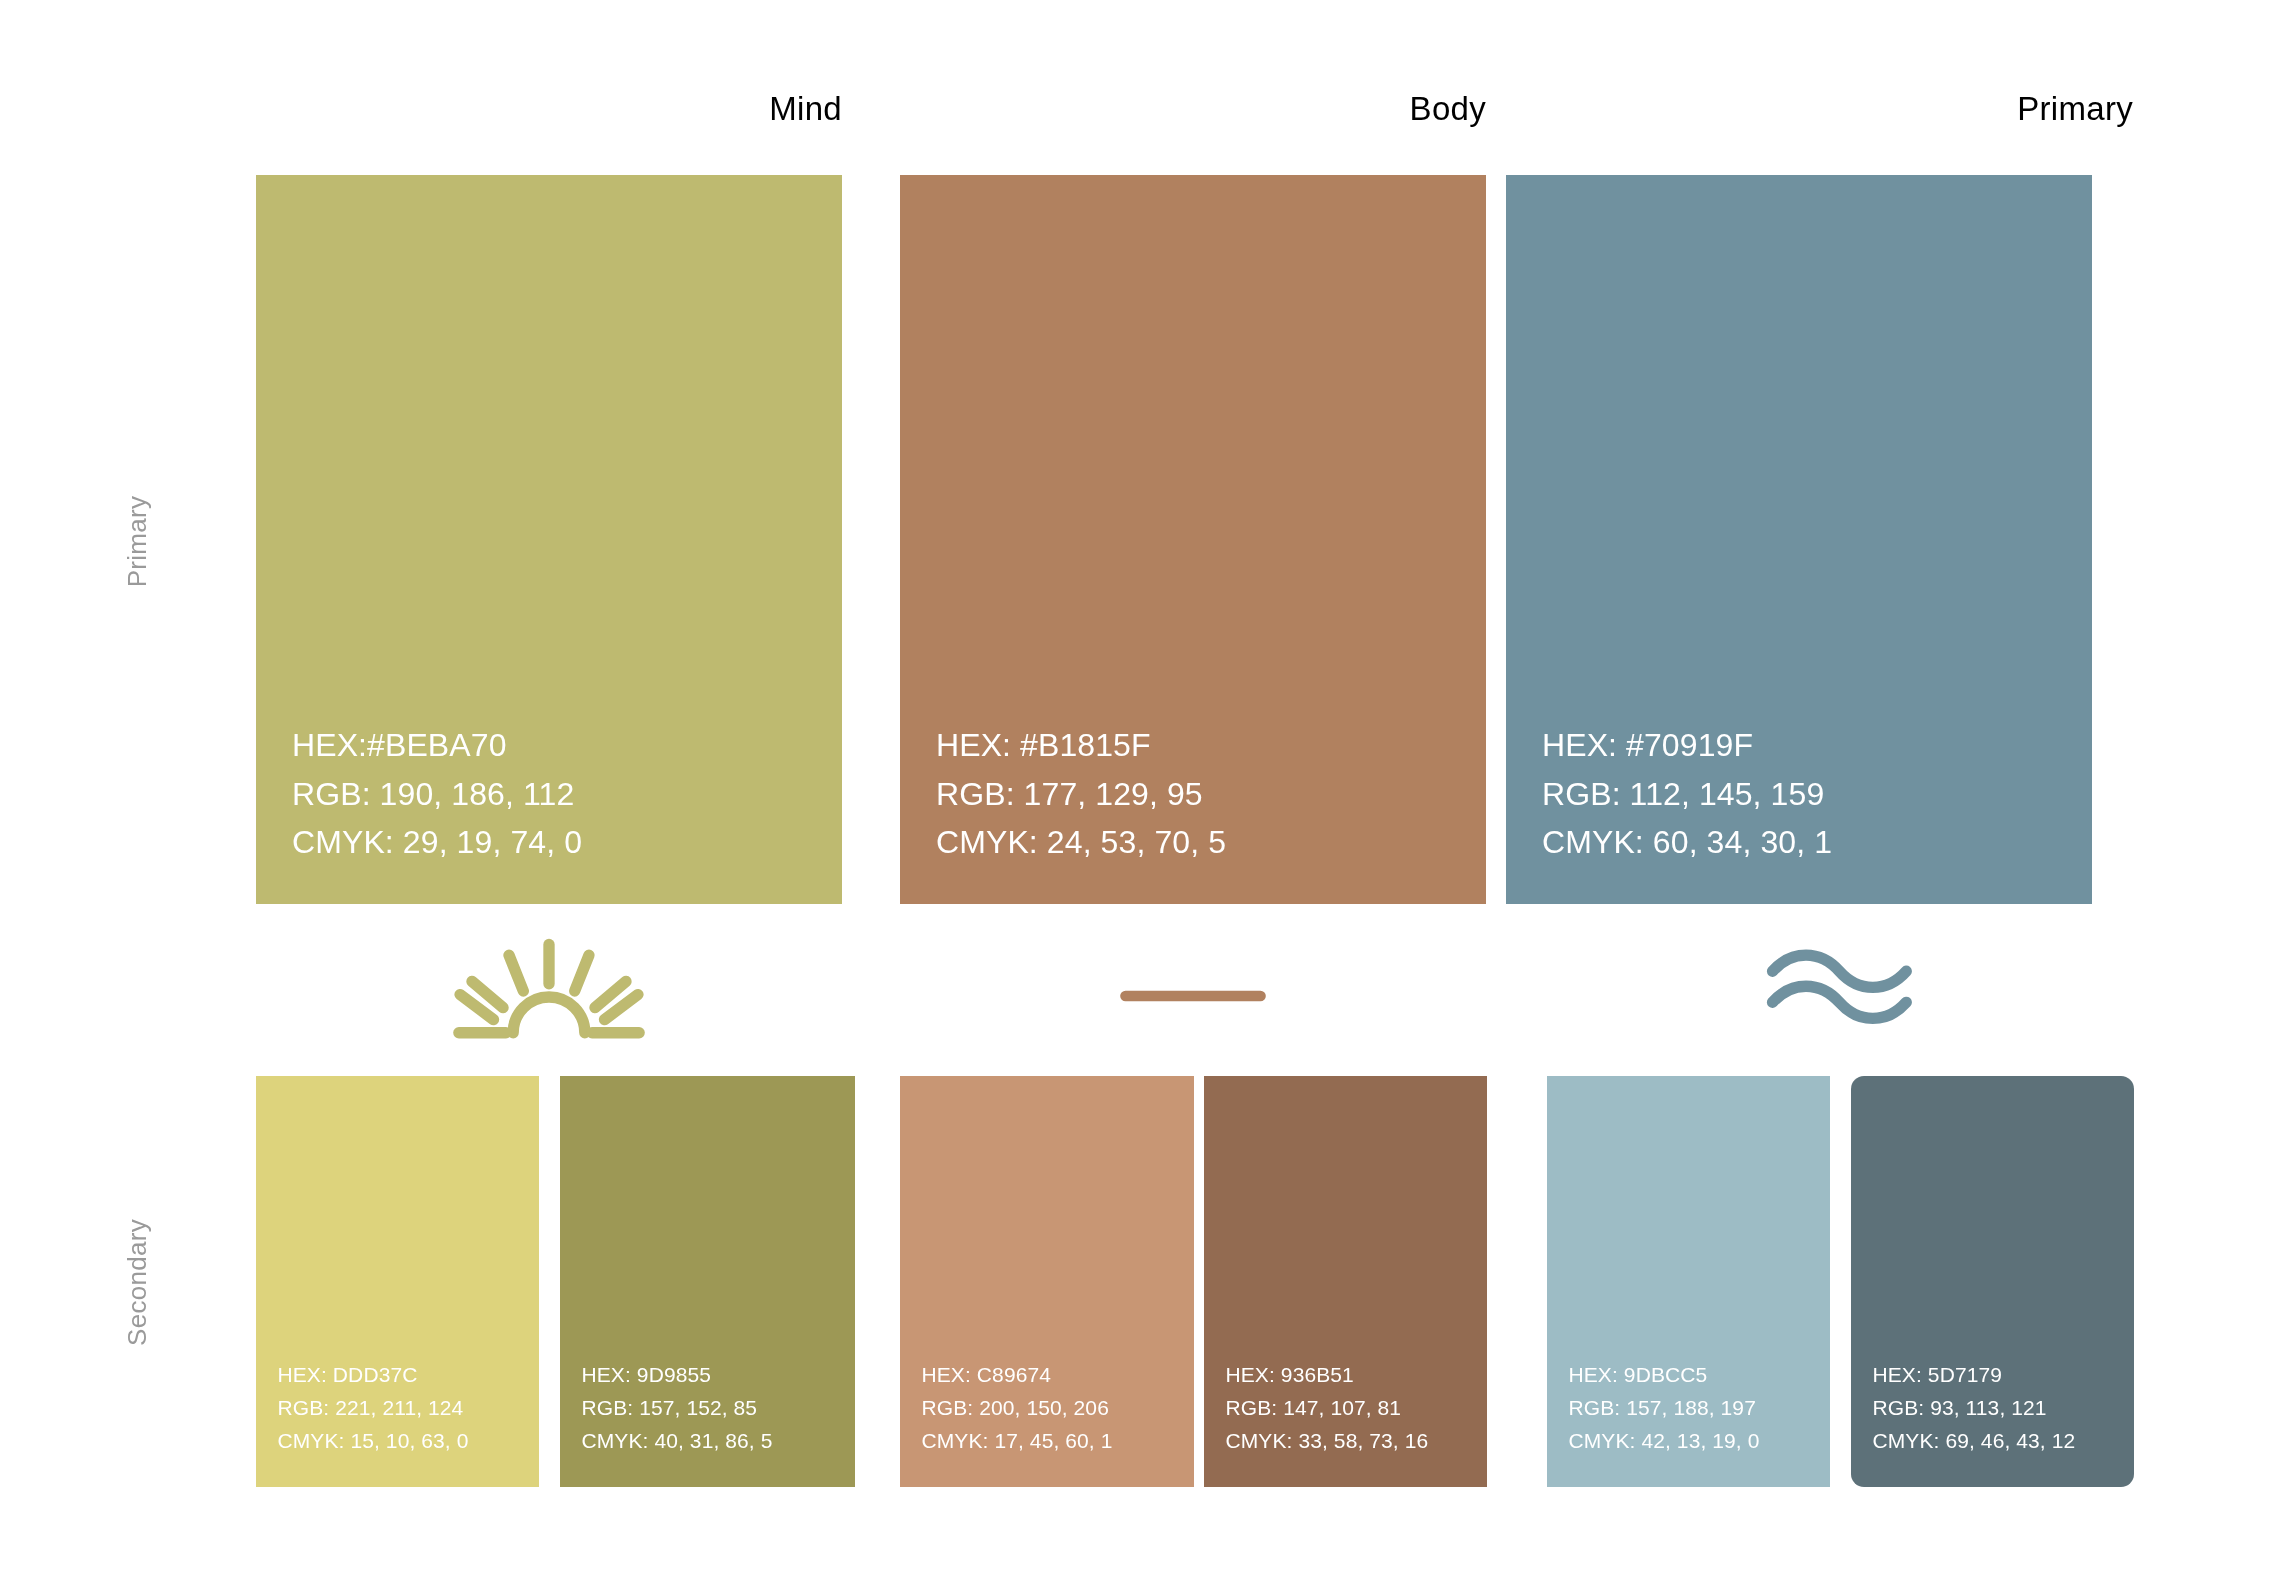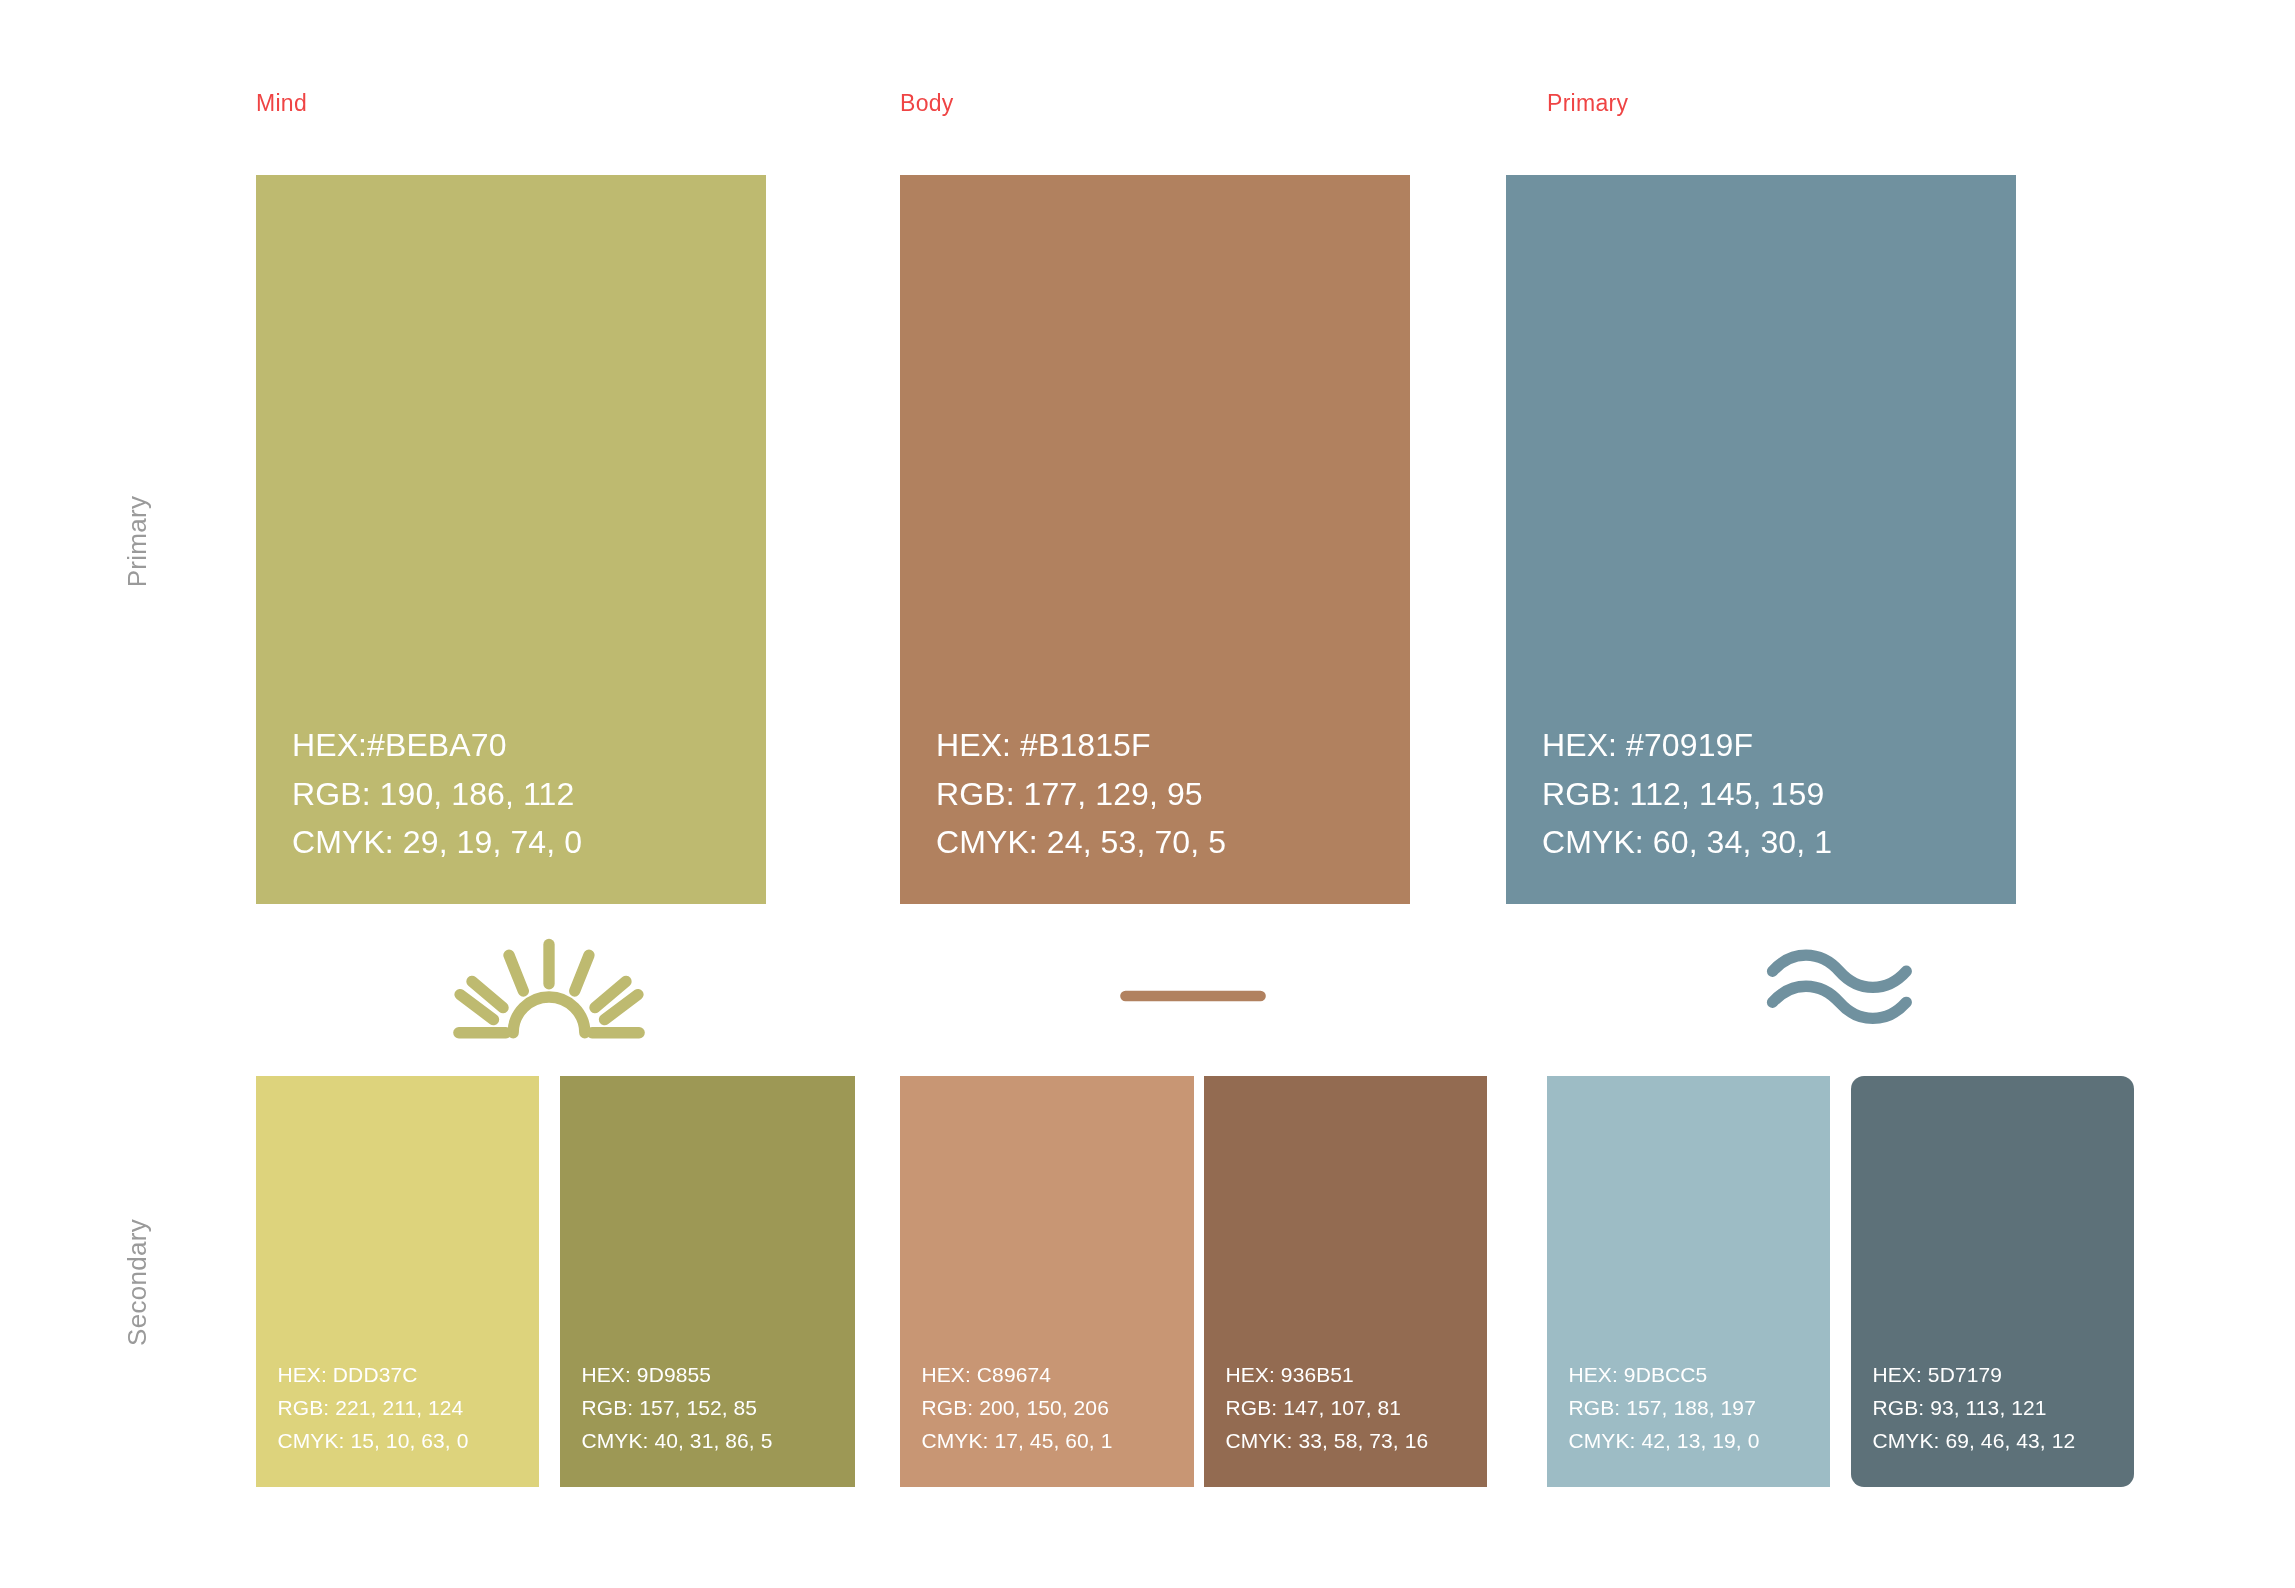--- a/index.html
+++ b/index.html
@@ -18,24 +18,24 @@
     height: 1588px;
     background: #ffffff;
     overflow: hidden;
   }
 
   
   .col-header {
     position: absolute;
     top: 90px;
     width: 586px;
-    text-align: left;
-    font-size: 23px;
-    font-weight: 400;
-    color: #ef4444;
+    text-align: right;
+    font-size: 33px;
+    font-weight: 400;
+    color: #000000;
     letter-spacing: 0.3px;
     white-space: nowrap;
   }
   .col-header.c0 { left: 256px; }
   .col-header.c1 { left: 900px; }
   .col-header.c2 { left: 1547px; }
 
   
   .row-label {
     position: absolute;
@@ -57,21 +57,21 @@
     left: -12px;
     top: 1267px;
     width: 299px;
     text-align: center;
   }
 
   
   .swatch-primary {
     position: absolute;
     top: 175px;
-    width: 510px;
+    width: 586px;
     height: 729px;
   }
   .swatch-primary.c0 { left: 256px; }
   .swatch-primary.c1 { left: 900px; }
   .swatch-primary.c2 { left: 1482px; margin-left: 24px; }
 
   .swatch-primary .info {
     position: absolute;
     left: 36px;
     bottom: 37px;

